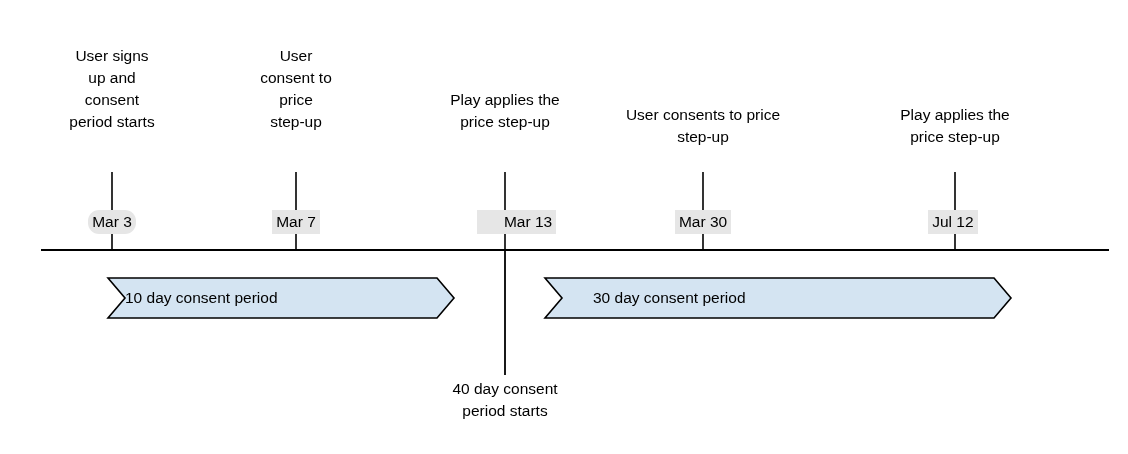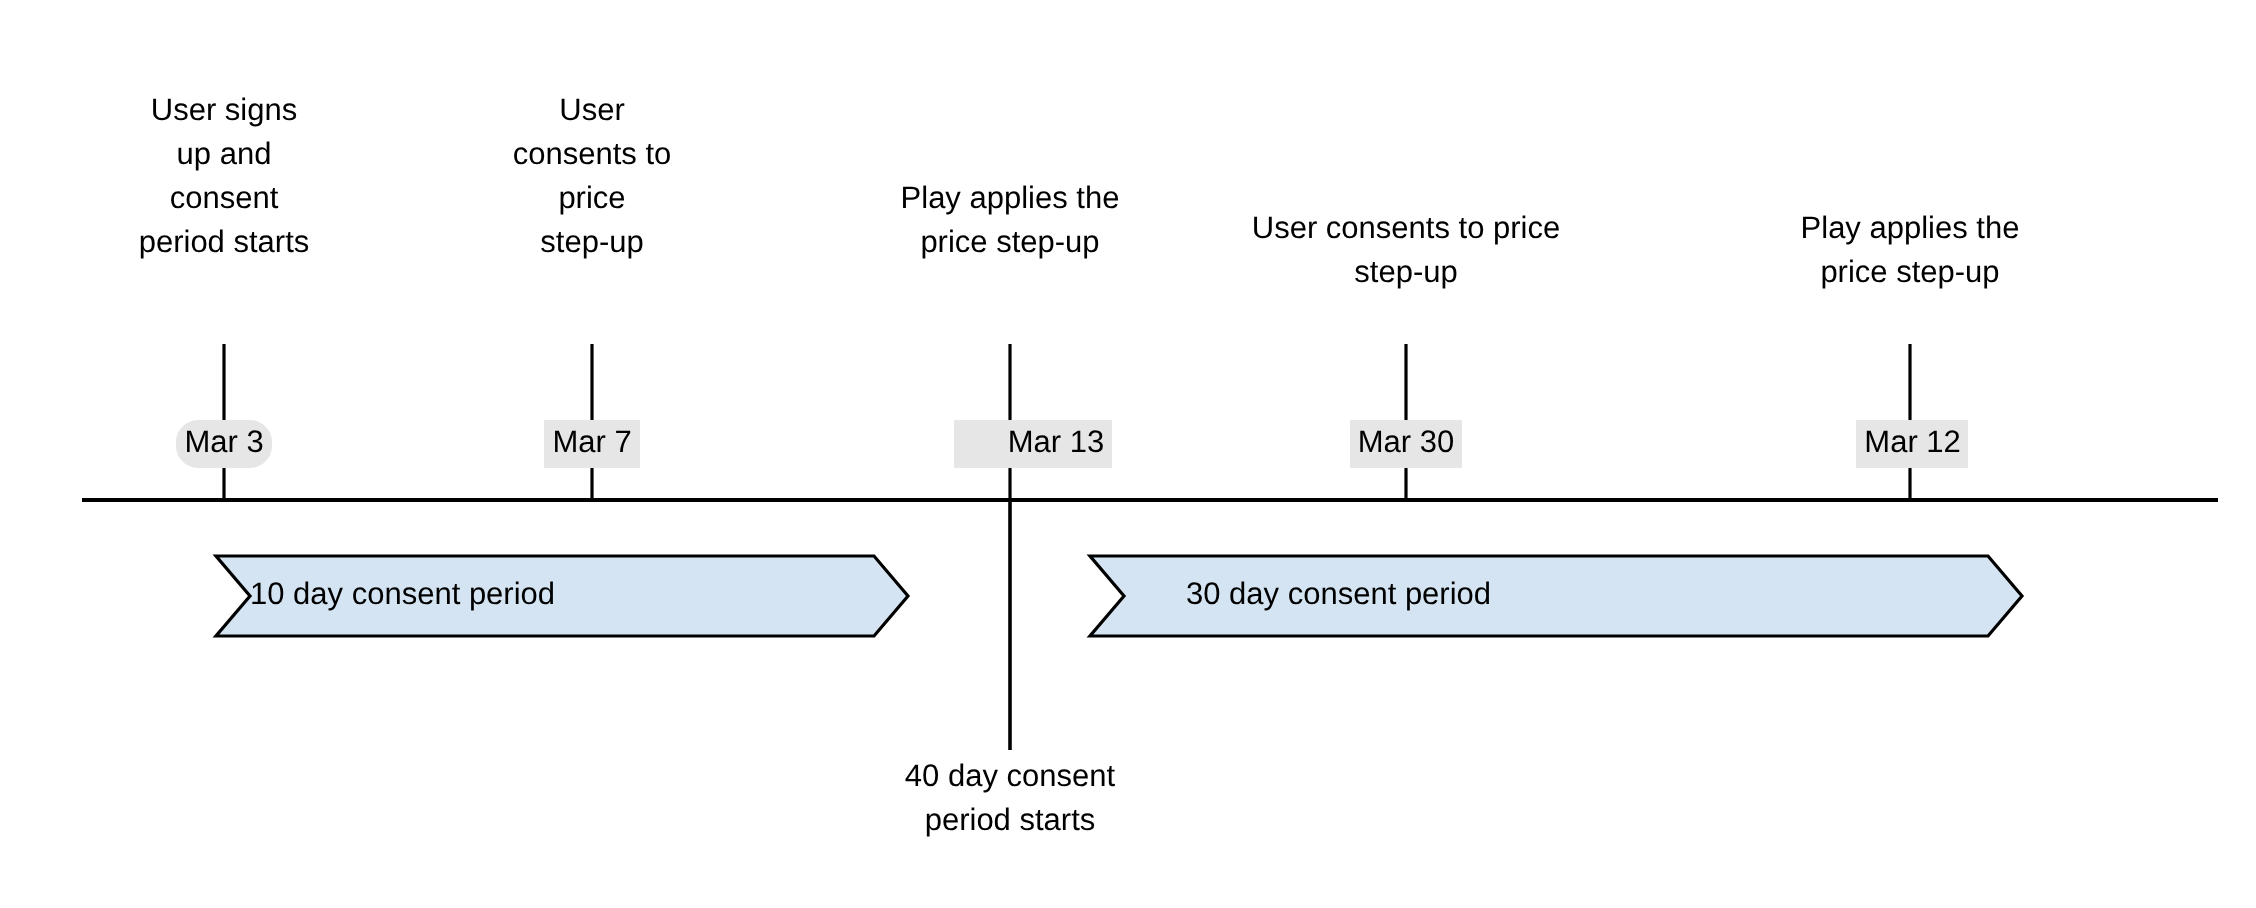--- a/index.html
+++ b/index.html
@@ -85,32 +85,32 @@
       </g>
   </svg>
 
   <div id="html-layer">
       <div class="evt-caption" style="left: 26px; top: 45px; width: 150px;">User signs
 up and
 consent
 period starts</div>
       <div class="date-chip" style="top: 210px; visibility: visible; left: 77.1875px; border-radius: 11px;">Mar 3</div>
       <div class="evt-caption" style="left: 210px; top: 45px; width: 150px;">User
-consents to
+consent to
 price
 step-up</div>
       <div class="date-chip" style="top: 210px; visibility: visible; left: 261.188px;">Mar 7</div>
       <div class="evt-caption" style="left: 399px; top: 89px; width: 190px;">Play applies the
 price step-up</div>
       <div class="date-chip" style="top: 210px; visibility: visible; left: 465.875px; padding-left: 27px;">Mar 13</div>
       <div class="evt-caption" style="left: 572px; top: 104px; width: 240px;">User consents to price
 step-up</div>
       <div class="date-chip" style="top: 210px; visibility: visible; left: 663.875px;">Mar 30</div>
       <div class="evt-caption" style="left: 844px; top: 104px; width: 200px;">Play applies the
 price step-up</div>
-      <div class="date-chip" style="top: 210px; visibility: visible; left: 917.164px;">Mar 12</div>
+      <div class="date-chip" style="top: 210px; visibility: visible; left: 917.164px;">Jul 12</div>
       <div class="below-caption" style="left: 384px; top: 378px; width: 220px;">40 day consent
 period starts</div>
       <div class="band-label" style="left: 114px; width: 312px; top: 288px;">10 day consent period</div>
       <div class="band-label" style="left: 551px; width: 432px; top: 288px; padding-left: 31px;">30 day consent period</div>
     </div>
 
 </div>
 
 </body></html>

